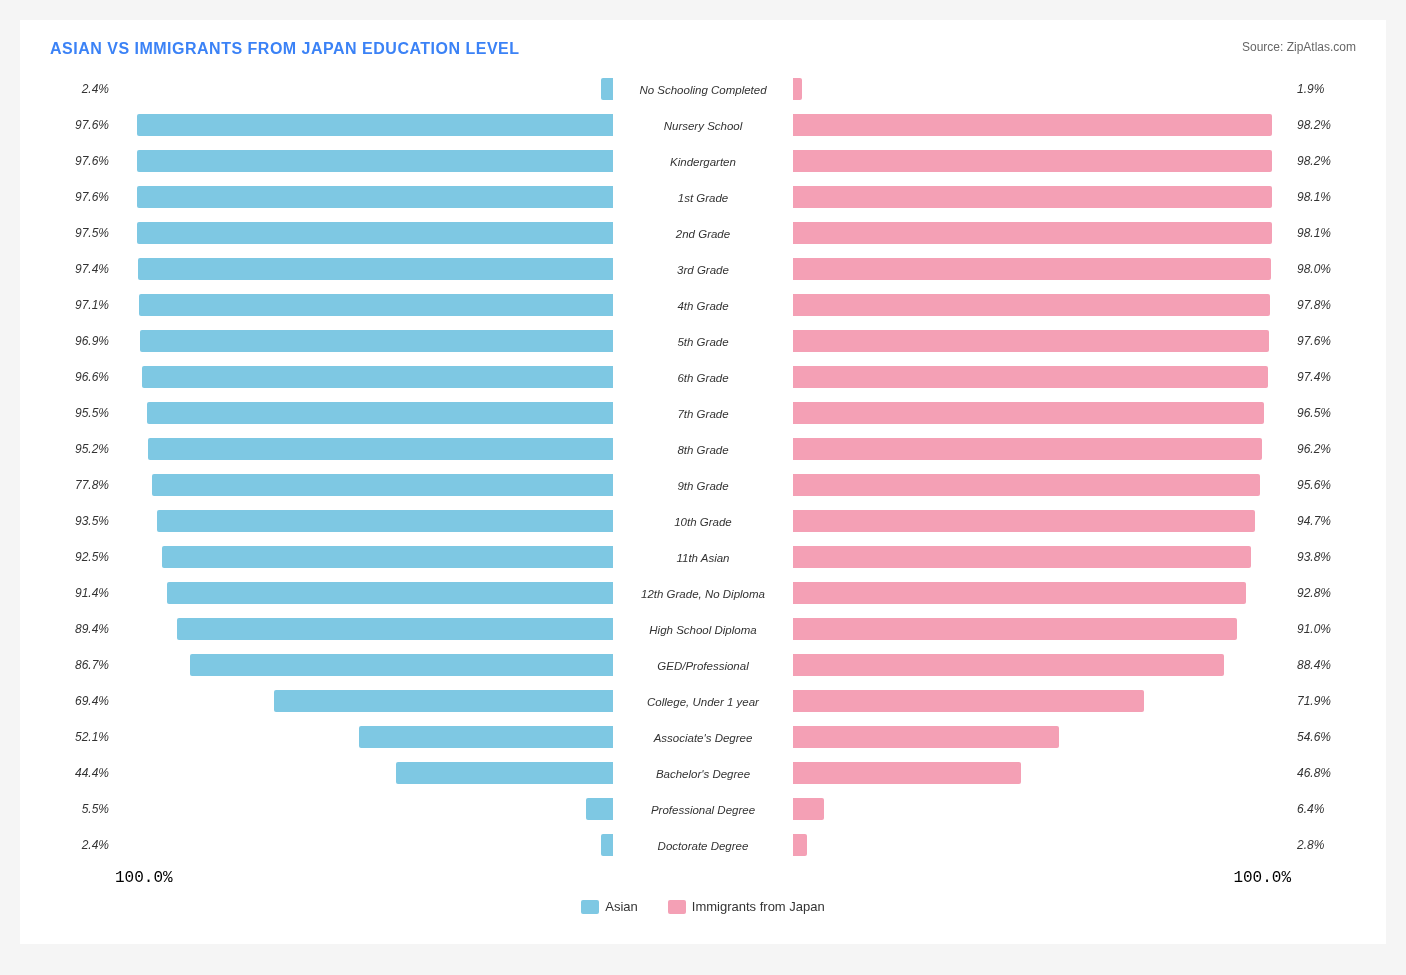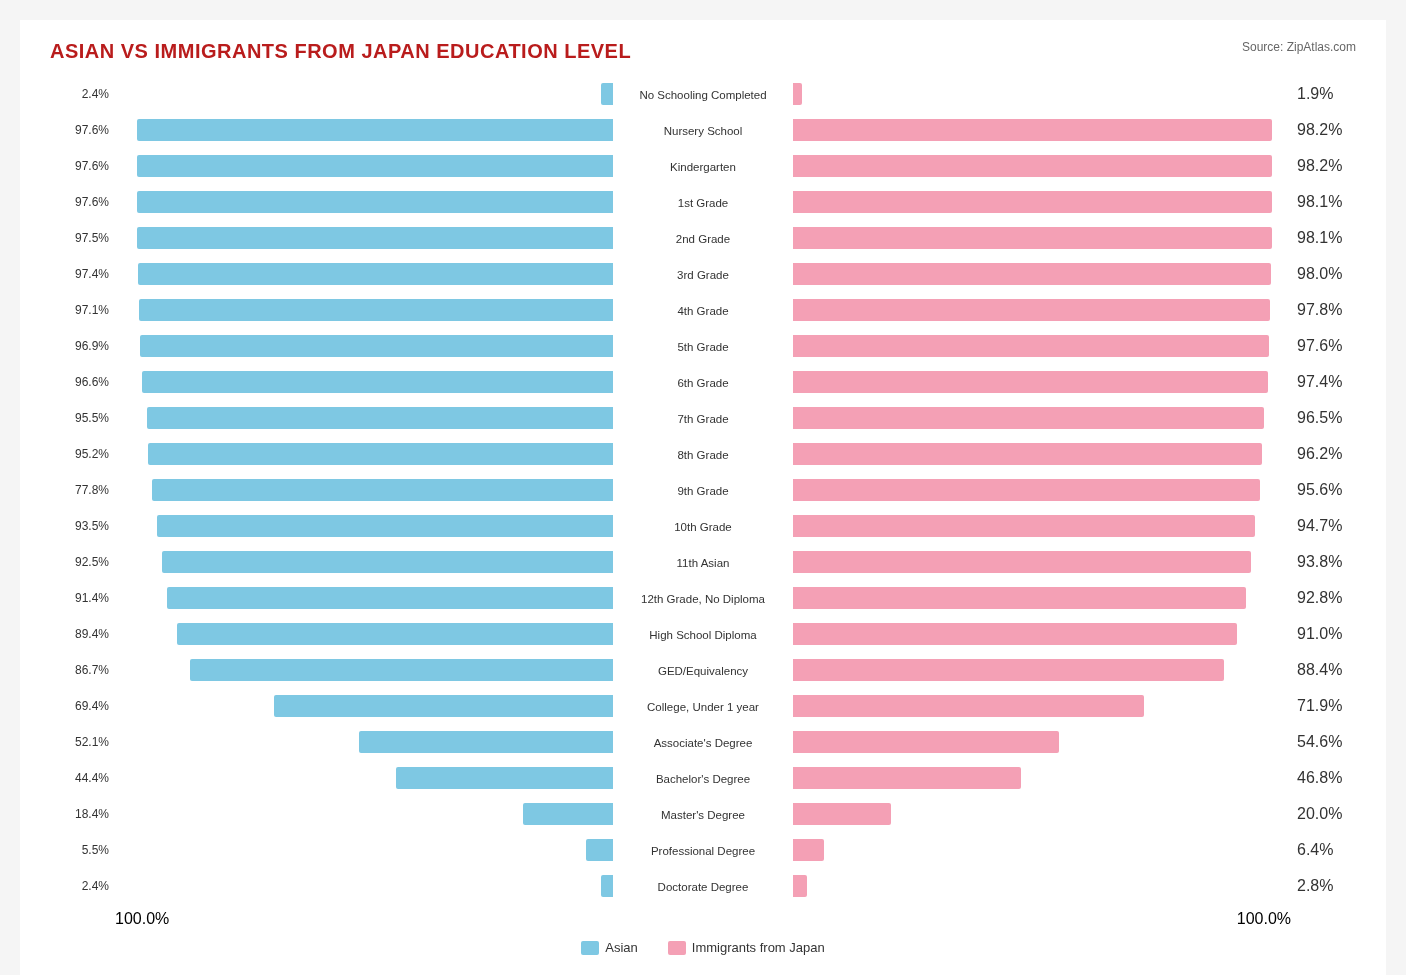--- a/index.html
+++ b/index.html
@@ -11,37 +11,38 @@
       padding: 20px;
     }
     .chart-container {
       background: white;
       width: 1366px;
       margin: 0 auto;
       padding: 20px 30px 30px 30px;
       position: relative;
     }
     .chart-title {
-      font-size: 20px;
+      font-size: 16px;
       font-weight: bold;
-      color: #b91c1c;
+      color: #3b82f6;
       text-transform: uppercase;
       letter-spacing: 0.5px;
       margin-bottom: 5px;
     }
     .source {
       position: absolute;
       top: 20px;
       right: 30px;
       font-size: 12px;
       color: #666;
     }
     .chart-area {
       position: relative;
       margin-top: 15px;
+      font-style: italic;
     }
     .bar-row {
       display: flex;
       align-items: center;
       margin-bottom: 4px;
       position: relative;
       height: 32px;
     }
     
     .row-inner {
@@ -54,21 +55,21 @@
       width: 65px;
       text-align: right;
       font-size: 12px;
       color: #333;
       padding-right: 6px;
       flex-shrink: 0;
     }
     .right-val {
       width: 65px;
       text-align: left;
-      font-size: 16px;
+      font-size: 12px;
       color: #333;
       padding-left: 6px;
       flex-shrink: 0;
     }
     .center-label-wrap {
       width: 180px;
       flex-shrink: 0;
       text-align: center;
       position: relative;
       z-index: 2;
@@ -102,20 +103,21 @@
     .bar-pink {
       background: #f4a0b5;
       height: 22px;
       border-radius: 0 2px 2px 0;
     }
     .bottom-labels {
       display: flex;
       justify-content: space-between;
       margin-top: 8px;
       padding: 0 65px;
+      font-family: Liberation Mono, monospace;
     }
     .legend {
       display: flex;
       justify-content: center;
       gap: 30px;
       margin-top: 12px;
     }
     .legend-item {
       display: flex;
       align-items: center;
@@ -379,21 +381,21 @@
         <span class="right-val">91.0%</span>
       </div>
     </div>
       <div class="bar-row">
       <div class="row-inner">
         <span class="left-val">86.7%</span>
         <div class="bars-left">
           <div class="bar-blue" style="width: calc(86.7% * 0.98);"></div>
         </div>
         <div class="center-label-wrap">
-          <span class="center-label">GED/Equivalency</span>
+          <span class="center-label">GED/Professional</span>
         </div>
         <div class="bars-right">
           <div class="bar-pink" style="width: calc(88.4% * 0.98);"></div>
         </div>
         <span class="right-val">88.4%</span>
       </div>
     </div>
       <div class="bar-row">
       <div class="row-inner">
         <span class="left-val">69.4%</span>
@@ -430,35 +432,20 @@
         <div class="bars-left">
           <div class="bar-blue" style="width: calc(44.4% * 0.98);"></div>
         </div>
         <div class="center-label-wrap">
           <span class="center-label">Bachelor's Degree</span>
         </div>
         <div class="bars-right">
           <div class="bar-pink" style="width: calc(46.8% * 0.98);"></div>
         </div>
         <span class="right-val">46.8%</span>
-      </div>
-    </div>
-      <div class="bar-row">
-      <div class="row-inner">
-        <span class="left-val">18.4%</span>
-        <div class="bars-left">
-          <div class="bar-blue" style="width: calc(18.4% * 0.98);"></div>
-        </div>
-        <div class="center-label-wrap">
-          <span class="center-label">Master's Degree</span>
-        </div>
-        <div class="bars-right">
-          <div class="bar-pink" style="width: calc(20% * 0.98);"></div>
-        </div>
-        <span class="right-val">20.0%</span>
       </div>
     </div>
       <div class="bar-row">
       <div class="row-inner">
         <span class="left-val">5.5%</span>
         <div class="bars-left">
           <div class="bar-blue" style="width: calc(5.5% * 0.98);"></div>
         </div>
         <div class="center-label-wrap">
           <span class="center-label">Professional Degree</span>

